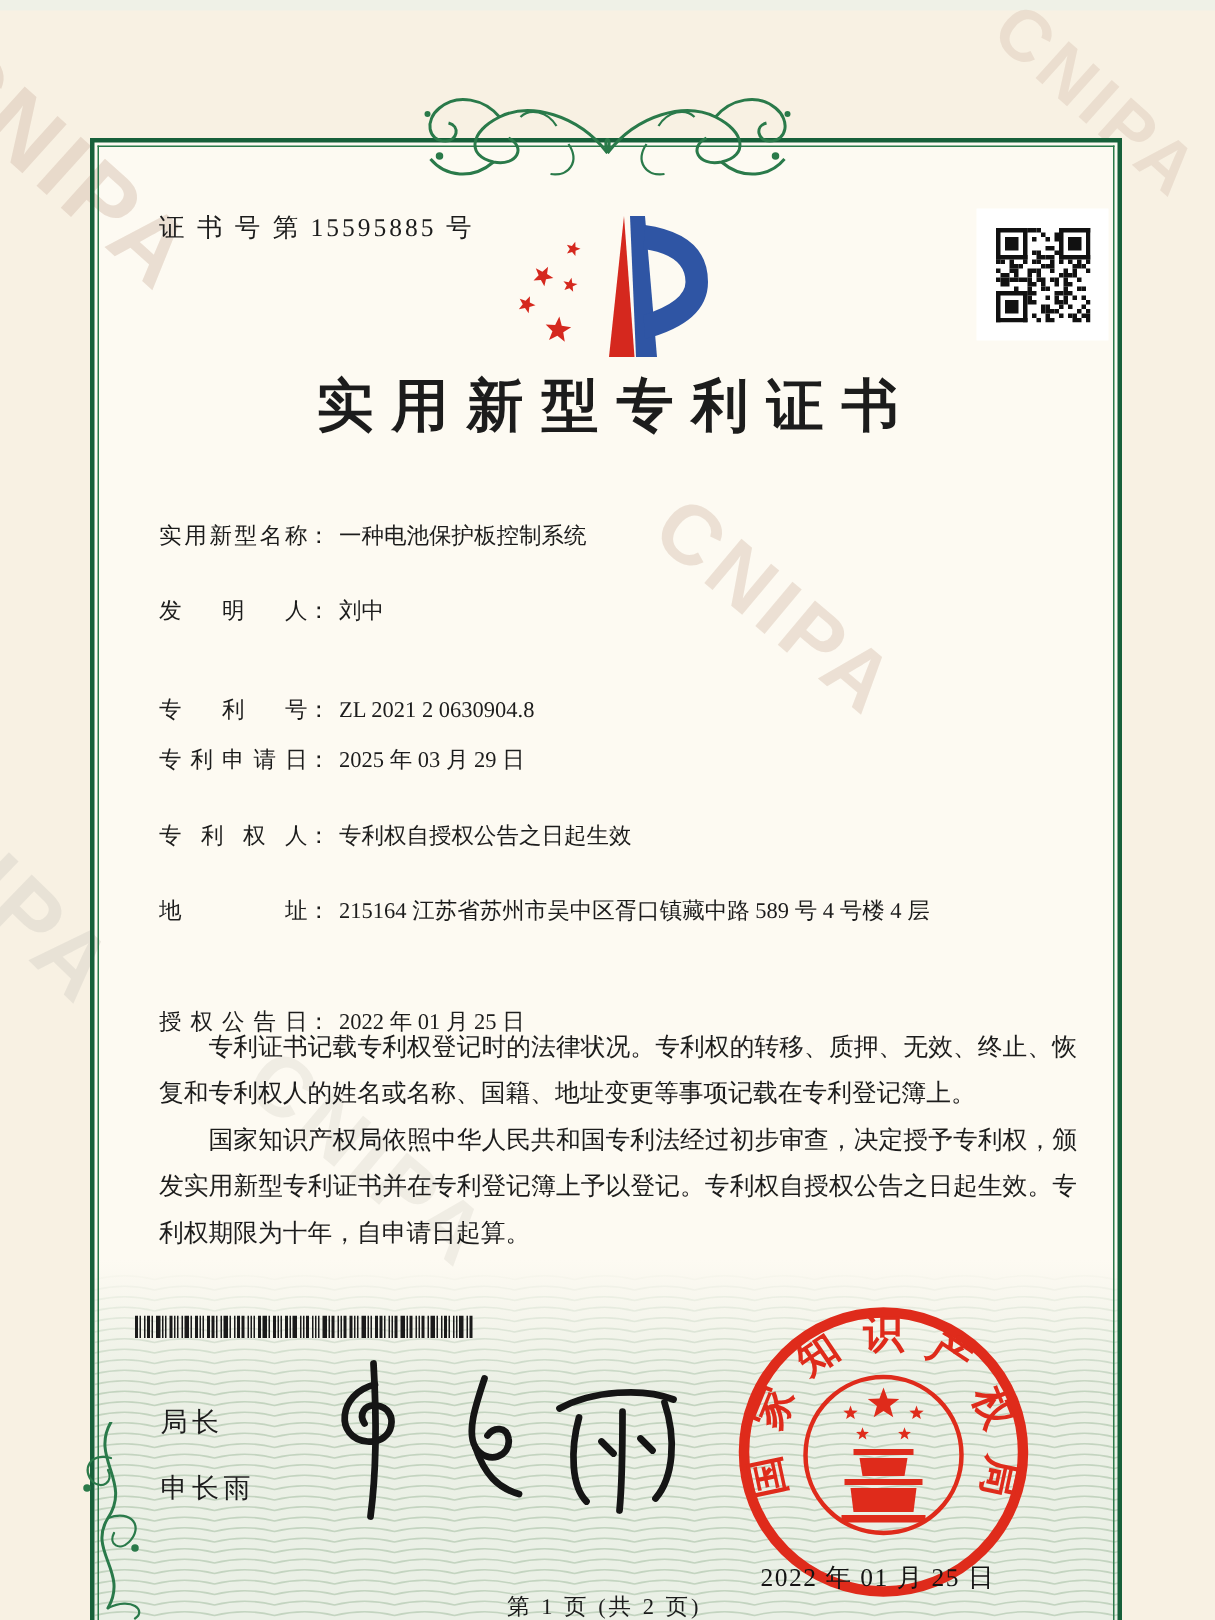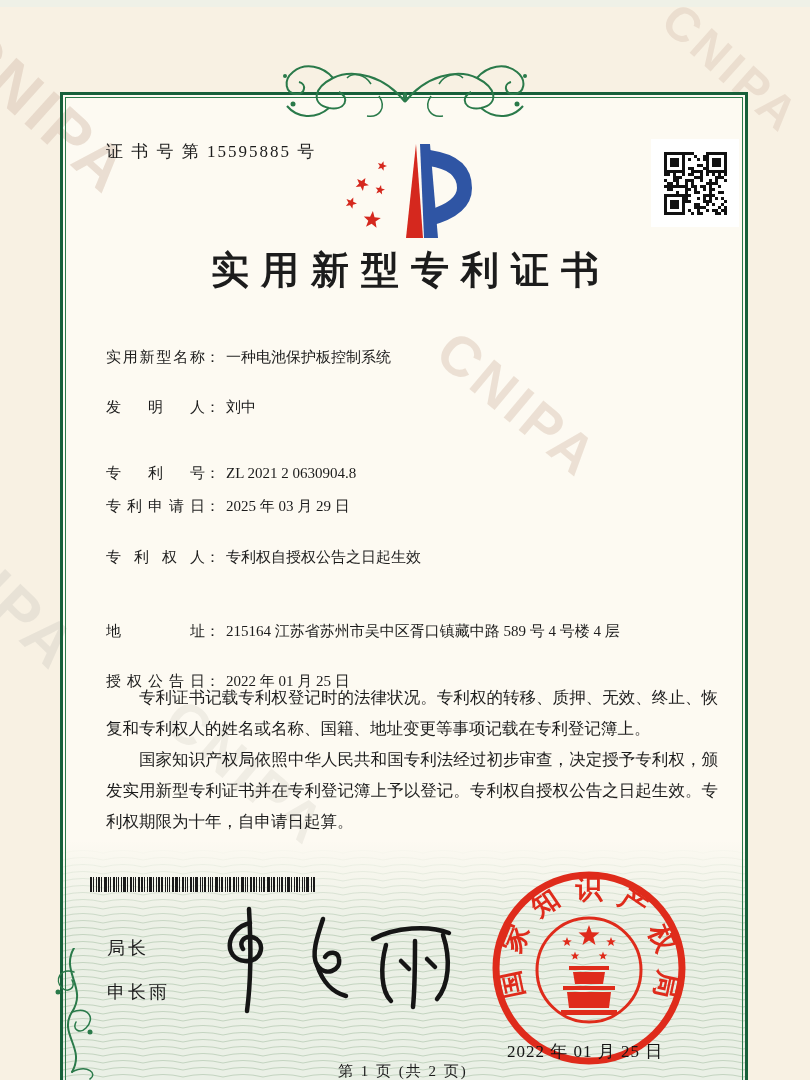--- a/index.html
+++ b/index.html
@@ -290,21 +290,21 @@
       </svg>
     </div>
   <div id="title" class="abs">实用新型专利证书</div>
 
   <div id="fields" class="abs">
       <div class="field-row" style="top: 348px;"><span class="flabel">实用新型名称</span><span class="fcolon">：</span><span class="fvalue">一种电池保护板控制系统</span></div>
       <div class="field-row" style="top: 398px;"><span class="flabel">发明人</span><span class="fcolon">：</span><span class="fvalue">刘中</span></div>
       <div class="field-row" style="top: 448px; margin-top: 16px;"><span class="flabel">专利号</span><span class="fcolon">：</span><span class="fvalue">ZL 2021 2 0630904.8</span></div>
       <div class="field-row" style="top: 497px;"><span class="flabel">专利申请日</span><span class="fcolon">：</span><span class="fvalue">2025 年 03 月 29 日</span></div>
       <div class="field-row" style="top: 548px;"><span class="flabel">专利权人</span><span class="fcolon">：</span><span class="fvalue">专利权自授权公告之日起生效</span></div>
-      <div class="field-row" style="top: 598px; margin-top: 24px;"><span class="flabel">地址</span><span class="fcolon">：</span><span class="fvalue">215164 江苏省苏州市吴中区胥口镇藏中路 589 号 4 号楼 4 层</span></div>
+      <div class="field-row" style="top: 598px;"><span class="flabel">地址</span><span class="fcolon">：</span><span class="fvalue">215164 江苏省苏州市吴中区胥口镇藏中路 589 号 4 号楼 4 层</span></div>
       <div class="field-row" style="top: 672px;"><span class="flabel">授权公告日</span><span class="fcolon">：</span><span class="fvalue">2022 年 01 月 25 日</span></div>
     </div>
   <div id="paragraphs" class="abs">
       <p>专利证书记载专利权登记时的法律状况。专利权的转移、质押、无效、终止、恢复和专利权人的姓名或名称、国籍、地址变更等事项记载在专利登记簿上。</p>
       <p>国家知识产权局依照中华人民共和国专利法经过初步审查，决定授予专利权，颁发实用新型专利证书并在专利登记簿上予以登记。专利权自授权公告之日起生效。专利权期限为十年，自申请日起算。</p>
     </div>
 
   <div id="barcode" class="abs"><svg width="228" height="15" xmlns="http://www.w3.org/2000/svg">
         <rect x="0" y="0" width="2" height="15" fill="#1a1a1a"></rect>
         <rect x="3" y="0" width="1" height="15" fill="#1a1a1a"></rect>

